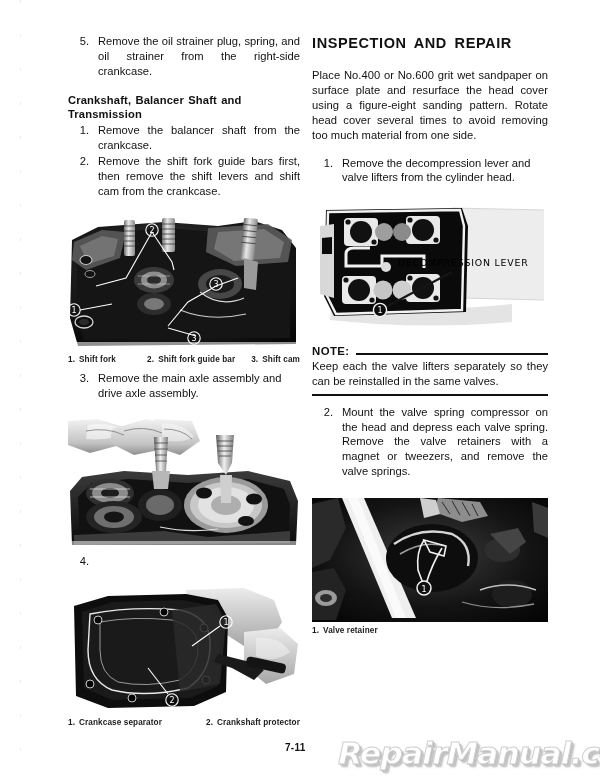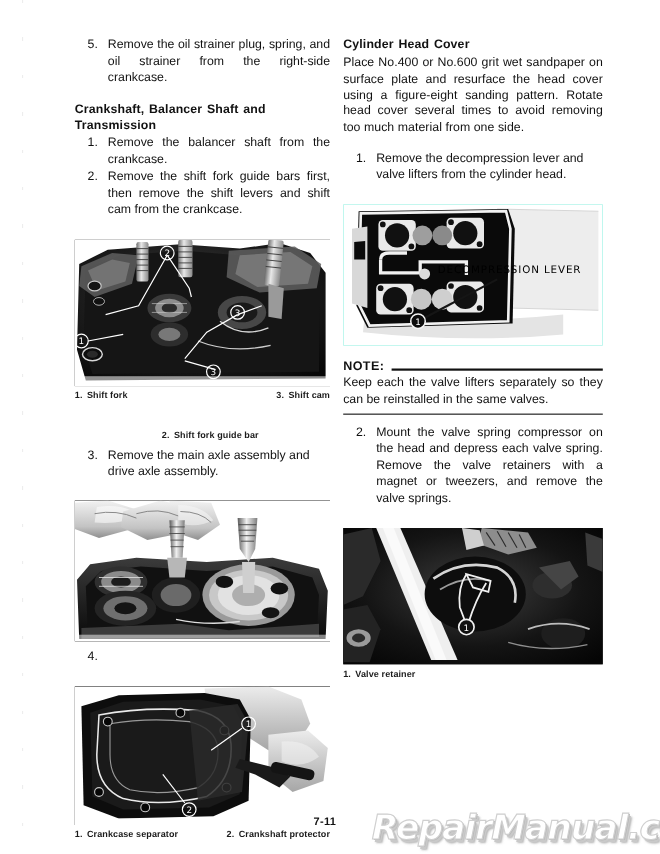--- a/index.html
+++ b/index.html
@@ -298,21 +298,21 @@
         </g>
         <path d="M100,110 L128,118" stroke="#ffffff" stroke-width="1.1" fill="none"></path>
         <path d="M12,92 L44,86" stroke="#ffffff" stroke-width="1.1" fill="none"></path>
 
         <rect x="0" y="124" width="232" height="9" fill="#ffffff" opacity="0.55"></rect>
       </svg>
     </div>
 
     <div class="caption">
       <span class="citem" style="width:92px;"><span class="cnum">1.</span><span>Shift fork</span></span>
-      <span class="citem" style="width:106px;margin-top:36px;"><span class="cnum">2.</span><span>Shift fork guide bar</span></span>
+      <span class="citem" style="width:106px;"><span class="cnum">2.</span><span>Shift fork guide bar</span></span>
       <span class="citem"><span class="cnum">3.</span><span>Shift cam</span></span>
     </div>
 
     <div class="gap-s"></div>
 
     <div class="step">
       <span class="num">3.</span>
       <span class="txt nojust">Remove the main axle assembly and drive axle assembly.</span>
     </div>
 
@@ -453,34 +453,34 @@
 
     <div class="caption">
       <span class="citem" style="width:124px;"><span class="cnum">1.</span><span>Crankcase separator</span></span>
       <span class="citem"><span class="cnum">2.</span><span>Crankshaft protector</span></span>
     </div>
 
   </div>
 
   <div class="col col-right">
 
-
-    <div class="sub-head">Cylinder Head Cover</div>
+    <div class="sec-title">INSPECTION AND REPAIR</div>
+
     <p class="para">Place No.400 or No.600 grit wet sandpaper on surface plate and resurface the head cover using a figure-eight sanding pattern. Rotate head cover several times to avoid removing too much material from one side.</p>
 
     <div class="gap-m"></div>
 
     <div class="step">
       <span class="num">1.</span>
       <span class="txt nojust">Remove the decompression lever and valve lifters from the cylinder head.</span>
     </div>
 
     <div class="gap-l"></div>
 
-    <div class="photo" style="height:128px;background:#5eead4;">
+    <div class="photo" style="height:128px;background:#4d7c0f;">
       <svg viewBox="0 0 236 128" preserveAspectRatio="none">
         <rect x="0" y="0" width="236" height="128" fill="#ffffff"></rect>
 
         <path d="M140,4 L232,6 L232,96 L150,94 Z" fill="#ededed"></path>
         <path d="M140,4 L232,6" stroke="#d6d6d6" stroke-width="1"></path>
         <path d="M150,94 L232,96" stroke="#d6d6d6" stroke-width="1"></path>
         <path d="M20,96 Q110,110 200,100 L200,118 Q110,126 18,116 Z" fill="#e4e4e4"></path>
 
         <path d="M14,6 L150,4 L156,22 L154,108 L22,112 L12,92 Z" fill="#0a0a0a"></path>
 

